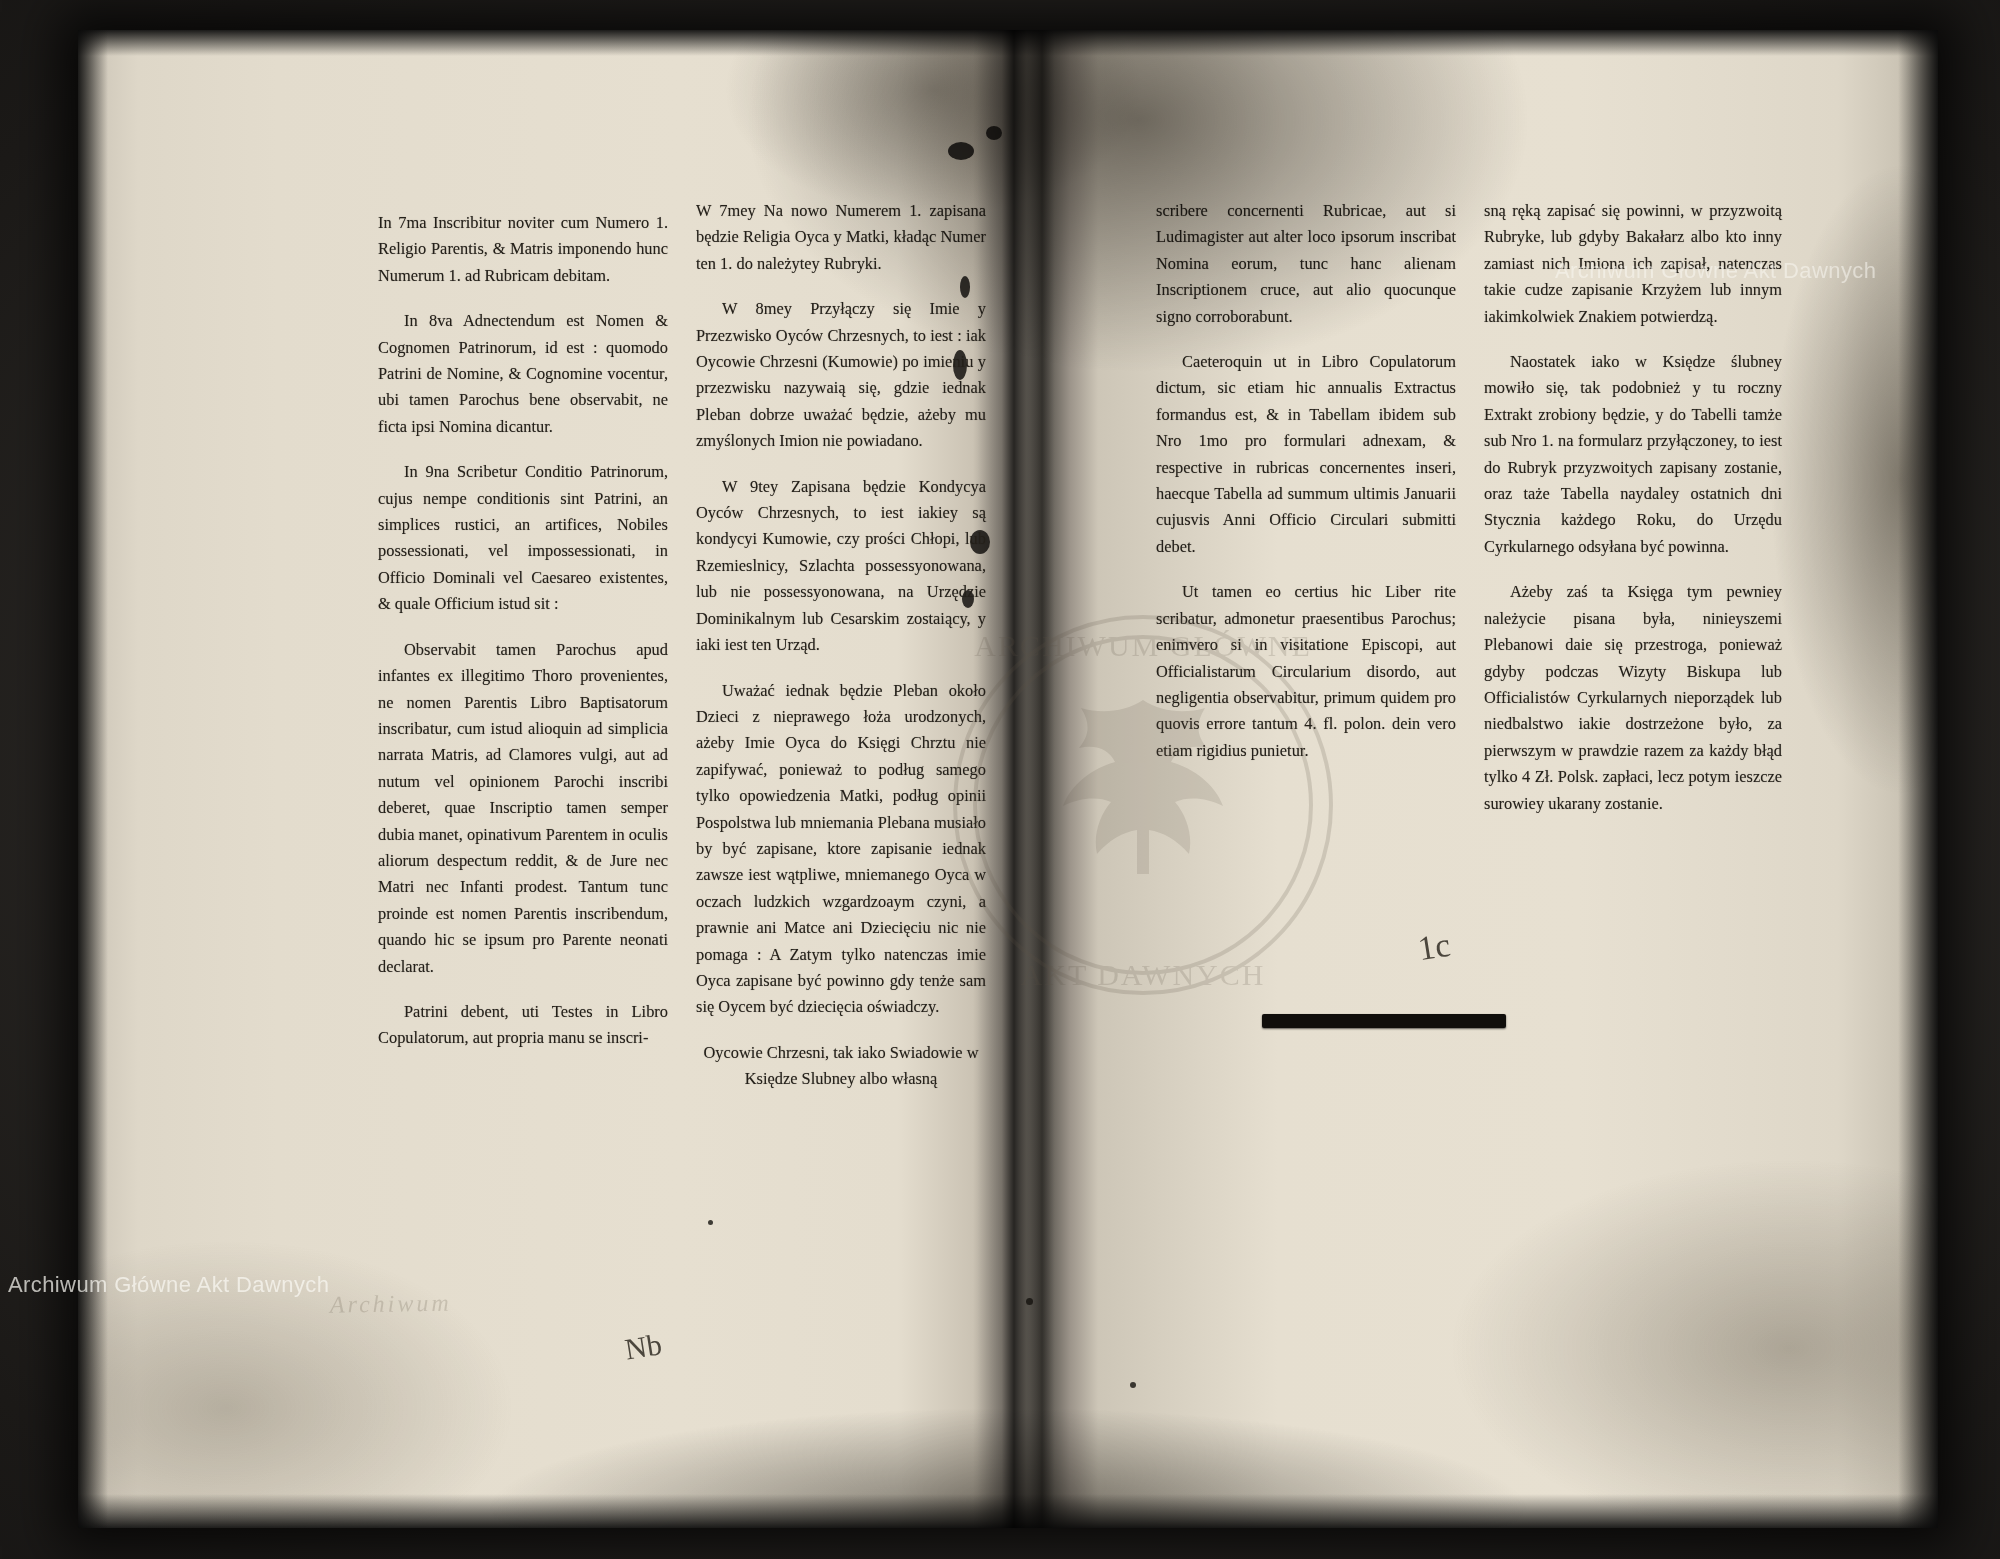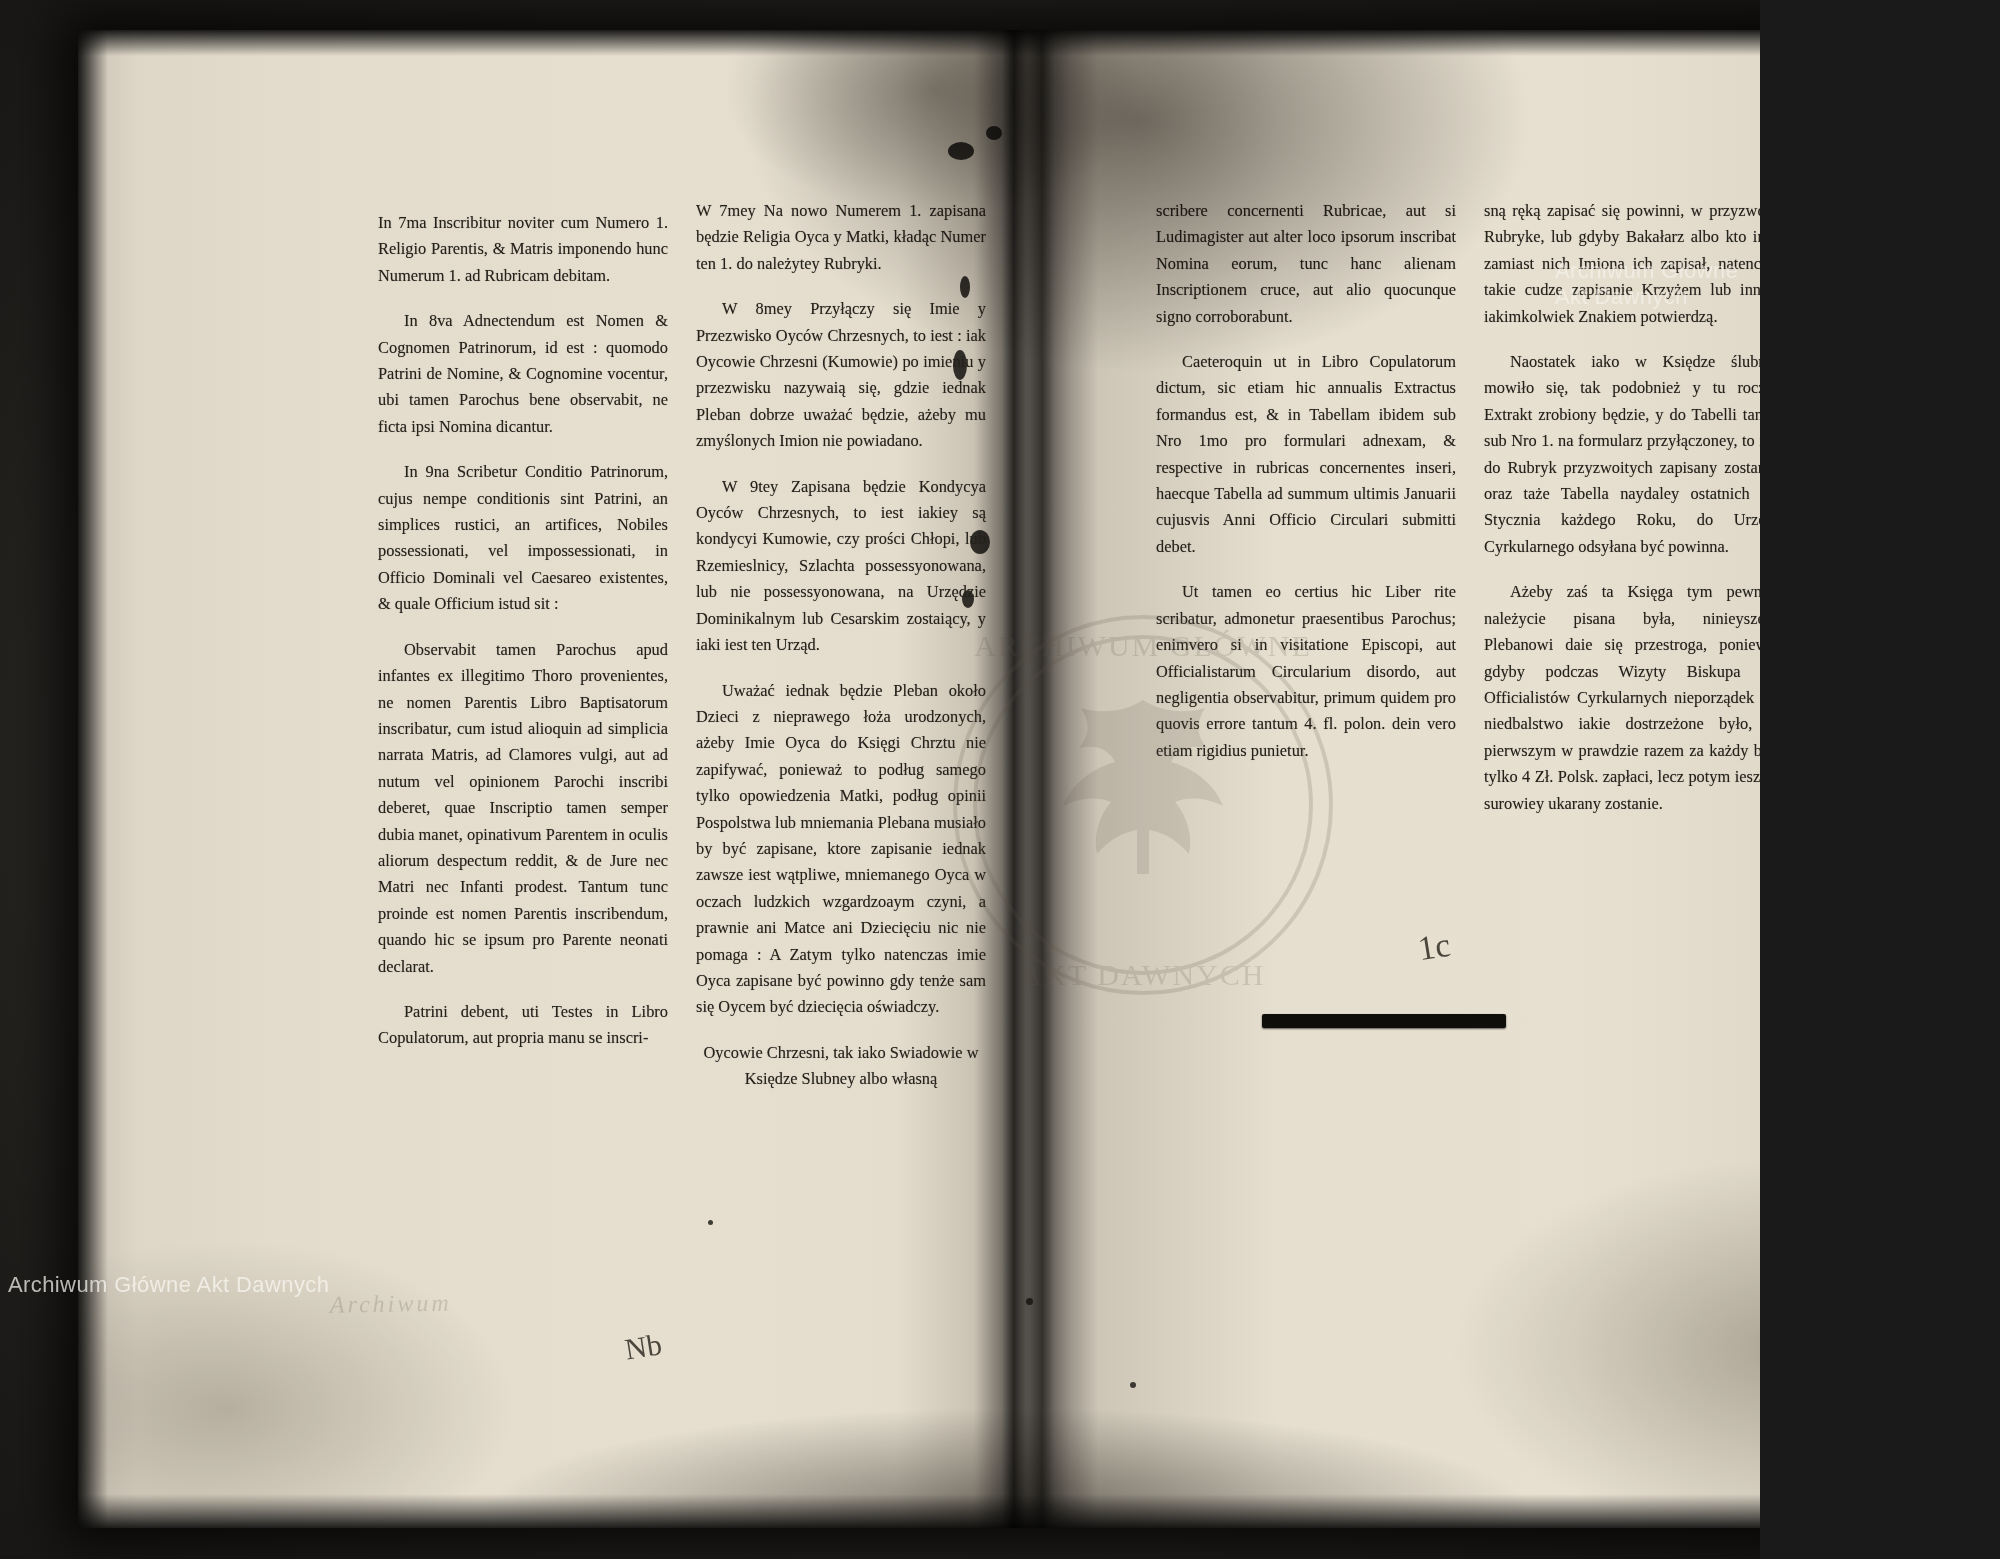--- a/index.html
+++ b/index.html
@@ -10,21 +10,21 @@
   body {
     width: 2000px;
     height: 1559px;
     overflow: hidden;
     font-family: "Liberation Serif", serif;
   }
 
   
   #scan {
     position: relative;
-    width: 1760px;
+    width: 2000px;
     height: 1559px;
     background: #ec4899;
     overflow: hidden;
   }
 
   
   #table-surface {
     position: absolute;
     inset: 0;
     background:

